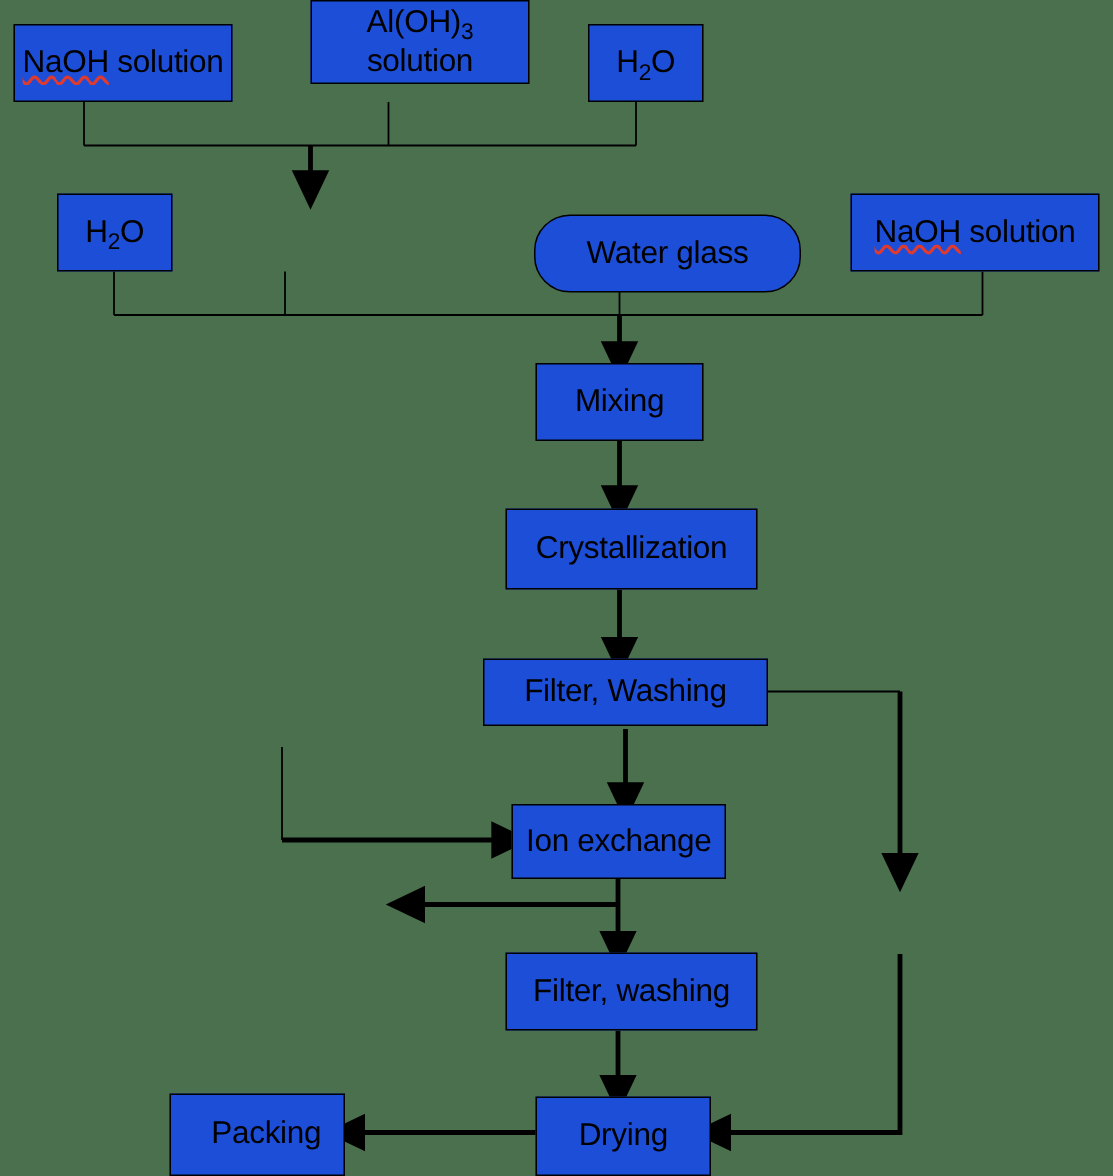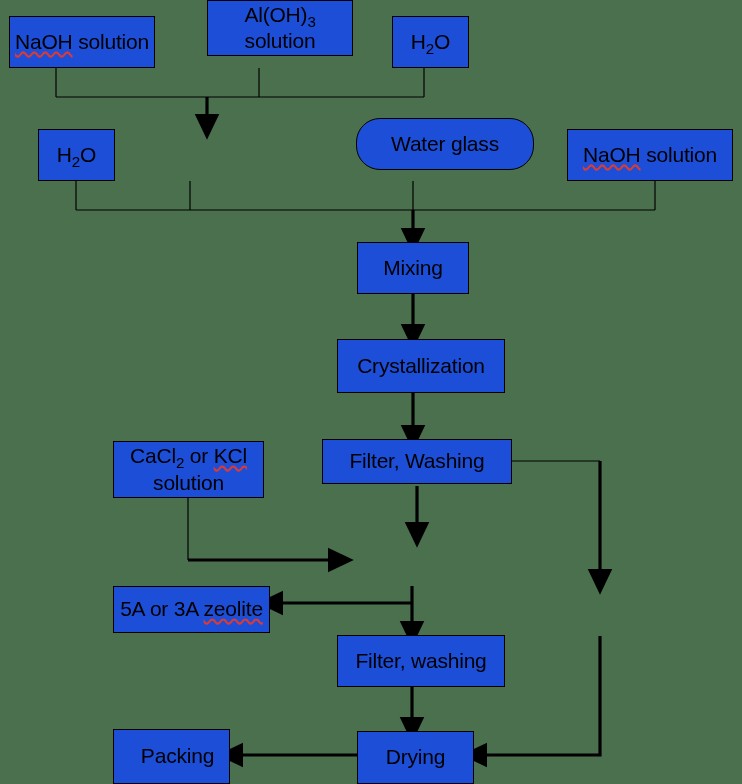--- a/index.html
+++ b/index.html
@@ -120,48 +120,45 @@
 
   <div class="node" style="left:392px; top:16px; width:77px; height:52px;">
     <span class="lbl"><span>H</span><span class="sub">2</span><span>O</span></span>
   </div>
 
   <div class="node" style="left:38px; top:129px; width:77px; height:52px;">
     <span class="lbl"><span>H</span><span class="sub">2</span><span>O</span></span>
   </div>
 
 
-  <div class="node" style="left:356px; top:118px; width:178px; height:52px;border-radius:24px;">
+  <div class="node" style="left:356px; top:143px; width:178px; height:52px;border-radius:24px;">
     <span class="lbl">Water glass</span>
   </div>
 
   <div class="node" style="left:567px; top:129px; width:166px; height:52px;">
     <span class="lbl"><span class="misspell">NaOH</span><span> solution</span></span>
   </div>
 
   <div class="node" style="left:357px; top:242px; width:112px; height:52px;">
     <span class="lbl">Mixing</span>
   </div>
 
   <div class="node" style="left:337px; top:339px; width:168px; height:54px;align-items:center;">
     <span class="lbl">Crystallization</span>
   </div>
 
   <div class="node" style="left:322px; top:439px; width:190px; height:45px;">
     <span class="lbl">Filter, Washing</span>
   </div>
 
-  <div class="node" style="left:113px; top:441px; width:151px; height:57px;">
-    <span class="lbl"><span>CaCl</span><span class="sub">2</span><span> or </span><span class="misspell">KCl</span><br><span>solution</span></span>
+
+  <div class="node" style="left:341px; top:536px; width:143px; height:50px;">
+    <span class="lbl">Ion exchange</span>
   </div>
 
-
-  <div class="node" style="left:113px; top:586px; width:157px; height:47px;">
-    <span class="lbl"><span>5A or 3A </span><span class="misspell">zeolite</span></span>
-  </div>
 
 
   <div class="node" style="left:337px; top:635px; width:168px; height:52px;">
     <span class="lbl">Filter, washing</span>
   </div>
 
   <div class="node" style="left:357px; top:731px; width:117px; height:53px;">
     <span class="lbl">Drying</span>
   </div>
 

